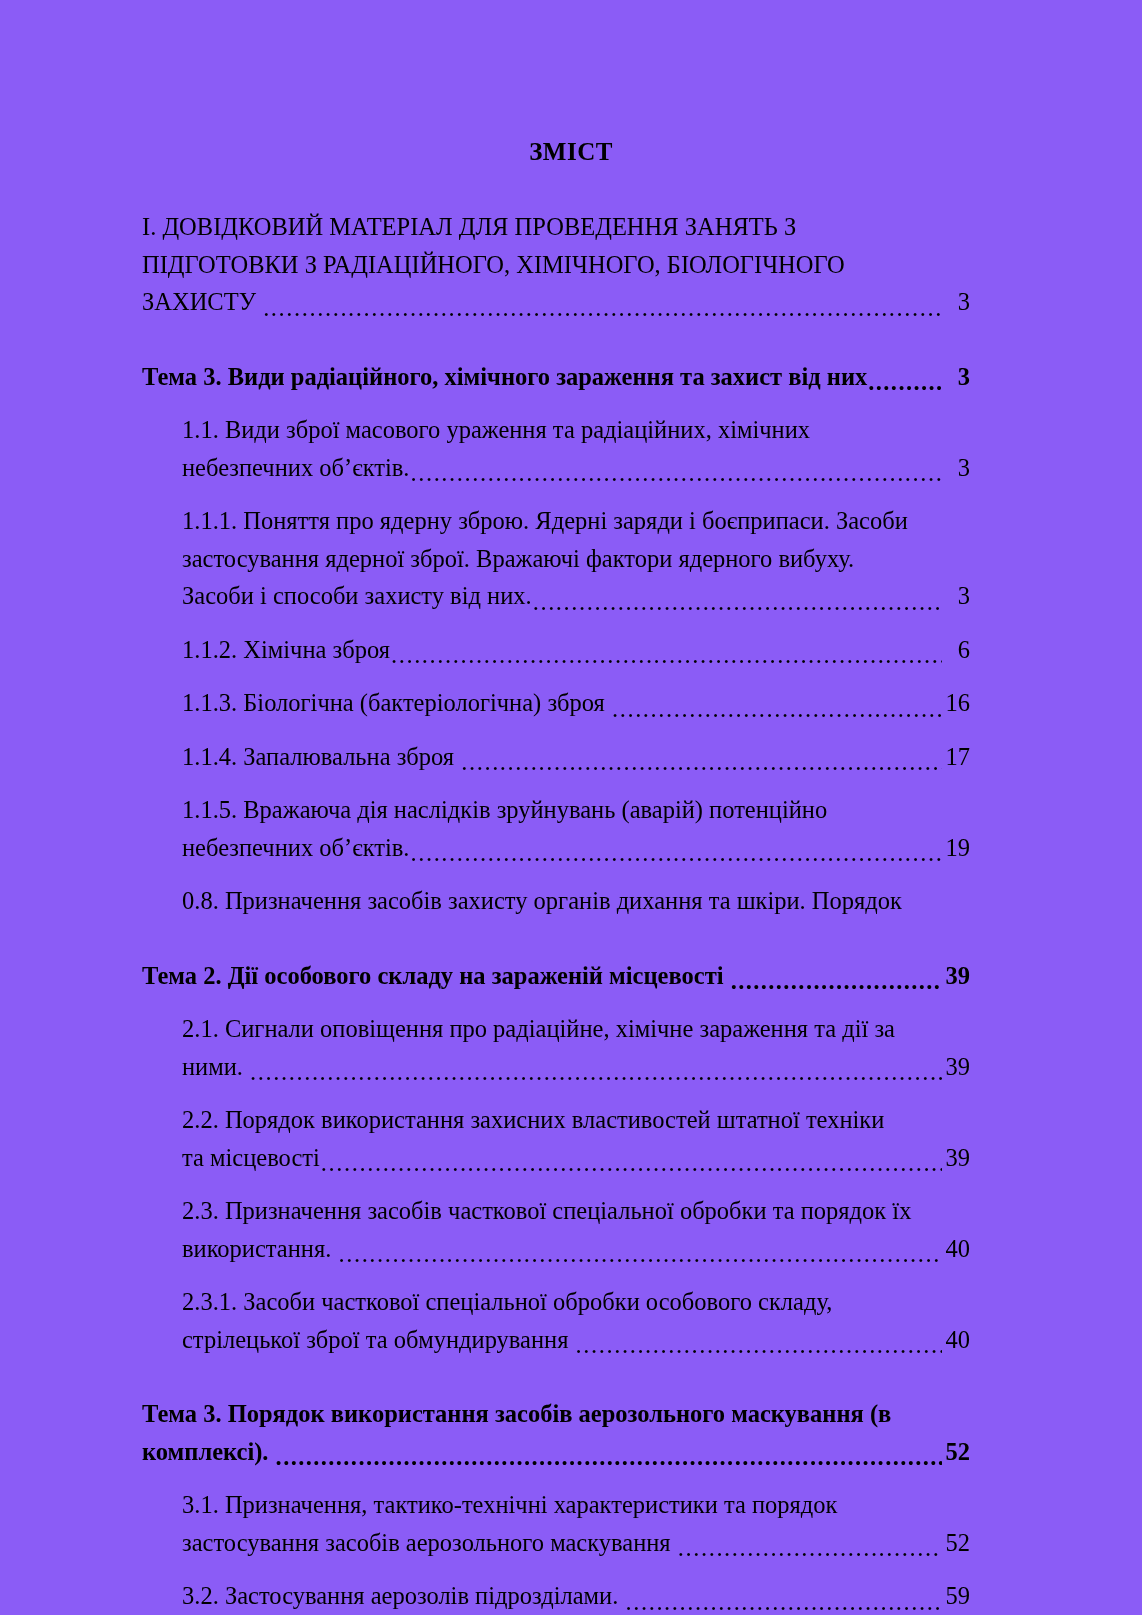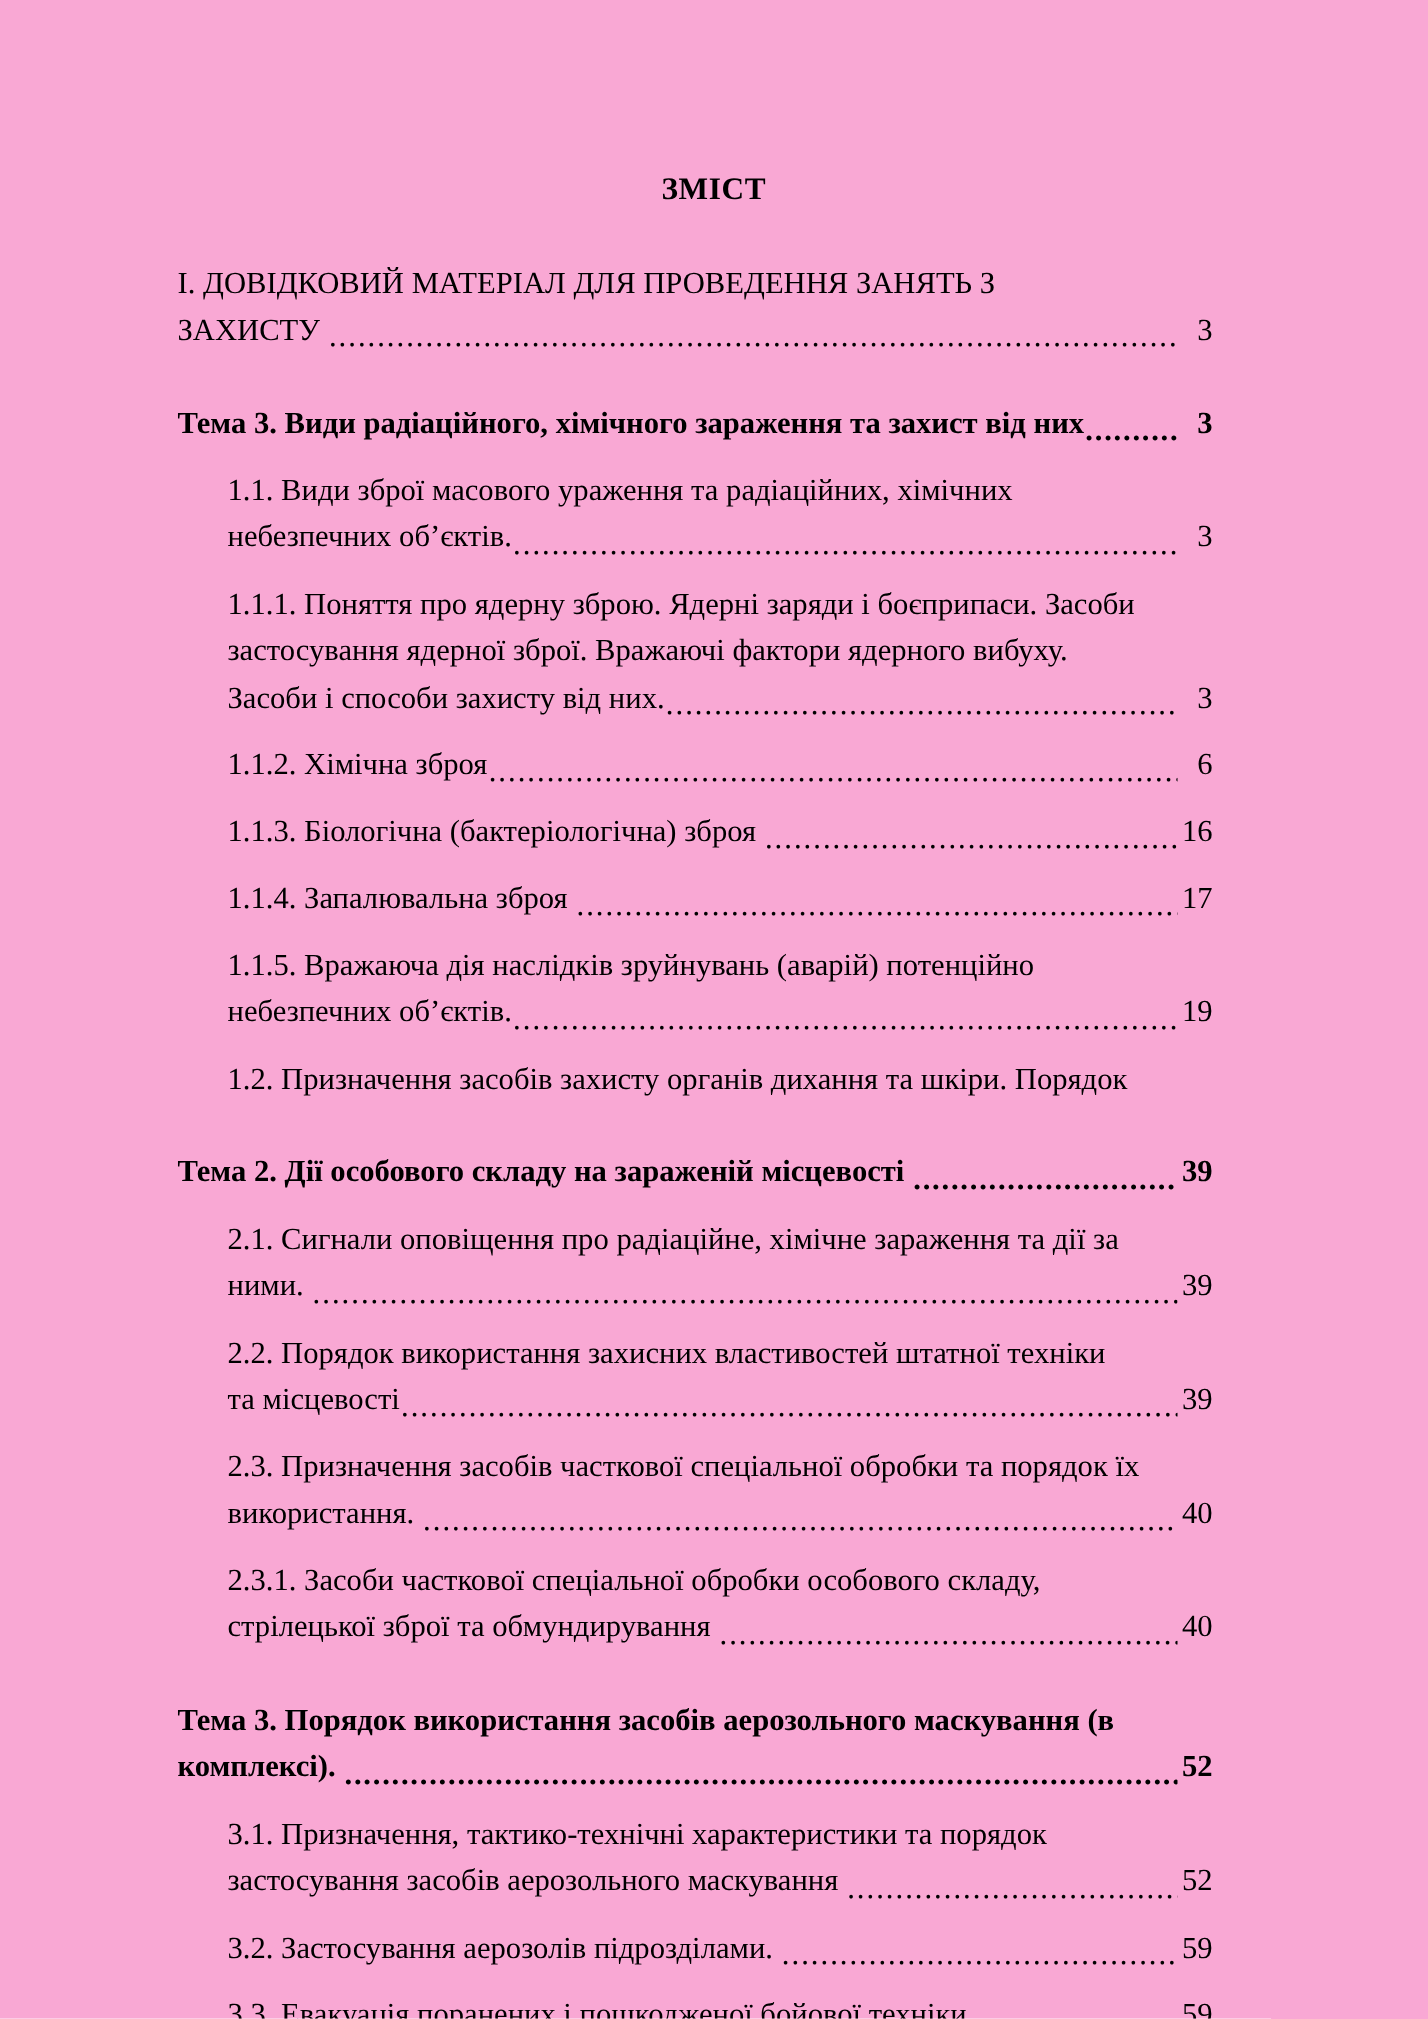--- a/index.html
+++ b/index.html
@@ -9,21 +9,21 @@
     background: #ffffff;
   }
   body {
     font-family: "Liberation Serif", "DejaVu Serif", serif;
     color: #000000;
   }
   .page {
     position: relative;
     width: 1142px;
     height: 1615px;
-    background: #f9a8d4;
+    background: #8b5cf6;
     margin: 0 auto;
     overflow: hidden;
     box-sizing: border-box;
   }
   .doc-title {
     position: absolute;
     top: 138px;
     left: 0;
     width: 1142px;
     text-align: center;
@@ -103,20 +103,21 @@
 </head>
 <body>
 
 <div class="page">
 
   <div class="doc-title">ЗМІСТ</div>
 
   <div class="toc">
       <div class="entry level-0">
         <span class="ln">I. ДОВІДКОВИЙ МАТЕРІАЛ ДЛЯ ПРОВЕДЕННЯ ЗАНЯТЬ З</span>
+        <span class="ln">ПІДГОТОВКИ З РАДІАЦІЙНОГО, ХІМІЧНОГО, БІОЛОГІЧНОГО</span>
         <span class="ln leader-line"><span class="txt">ЗАХИСТУ </span><span class="leader"></span><span class="pageno">3</span></span>
       </div>
       <div class="entry level-0 bold gap-before">
         <span class="ln leader-line"><span class="txt">Тема 3. Види радіаційного, хімічного зараження та захист від них</span><span class="leader"></span><span class="pageno">3</span></span>
       </div>
       <div class="entry level-1">
         <span class="ln">1.1. Види зброї масового ураження та радіаційних, хімічних</span>
         <span class="ln leader-line"><span class="txt">небезпечних об’єктів.</span><span class="leader"></span><span class="pageno">3</span></span>
       </div>
       <div class="entry level-1">
@@ -131,21 +132,21 @@
         <span class="ln leader-line"><span class="txt">1.1.3. Біологічна (бактеріологічна) зброя </span><span class="leader"></span><span class="pageno">16</span></span>
       </div>
       <div class="entry level-1">
         <span class="ln leader-line"><span class="txt">1.1.4. Запалювальна зброя </span><span class="leader"></span><span class="pageno">17</span></span>
       </div>
       <div class="entry level-1">
         <span class="ln">1.1.5. Вражаюча дія наслідків зруйнувань (аварій) потенційно</span>
         <span class="ln leader-line"><span class="txt">небезпечних об’єктів.</span><span class="leader"></span><span class="pageno">19</span></span>
       </div>
       <div class="entry level-1">
-        <span class="ln">1.2. Призначення засобів захисту органів дихання та шкіри. Порядок</span>
+        <span class="ln">0.8. Призначення засобів захисту органів дихання та шкіри. Порядок</span>
       </div>
       <div class="entry level-0 bold gap-before">
         <span class="ln leader-line"><span class="txt">Тема 2. Дії особового складу на зараженій місцевості </span><span class="leader"></span><span class="pageno">39</span></span>
       </div>
       <div class="entry level-1">
         <span class="ln">2.1. Сигнали оповіщення про радіаційне, хімічне зараження та дії за</span>
         <span class="ln leader-line"><span class="txt">ними. </span><span class="leader"></span><span class="pageno">39</span></span>
       </div>
       <div class="entry level-1">
         <span class="ln">2.2. Порядок використання захисних властивостей штатної техніки</span>

